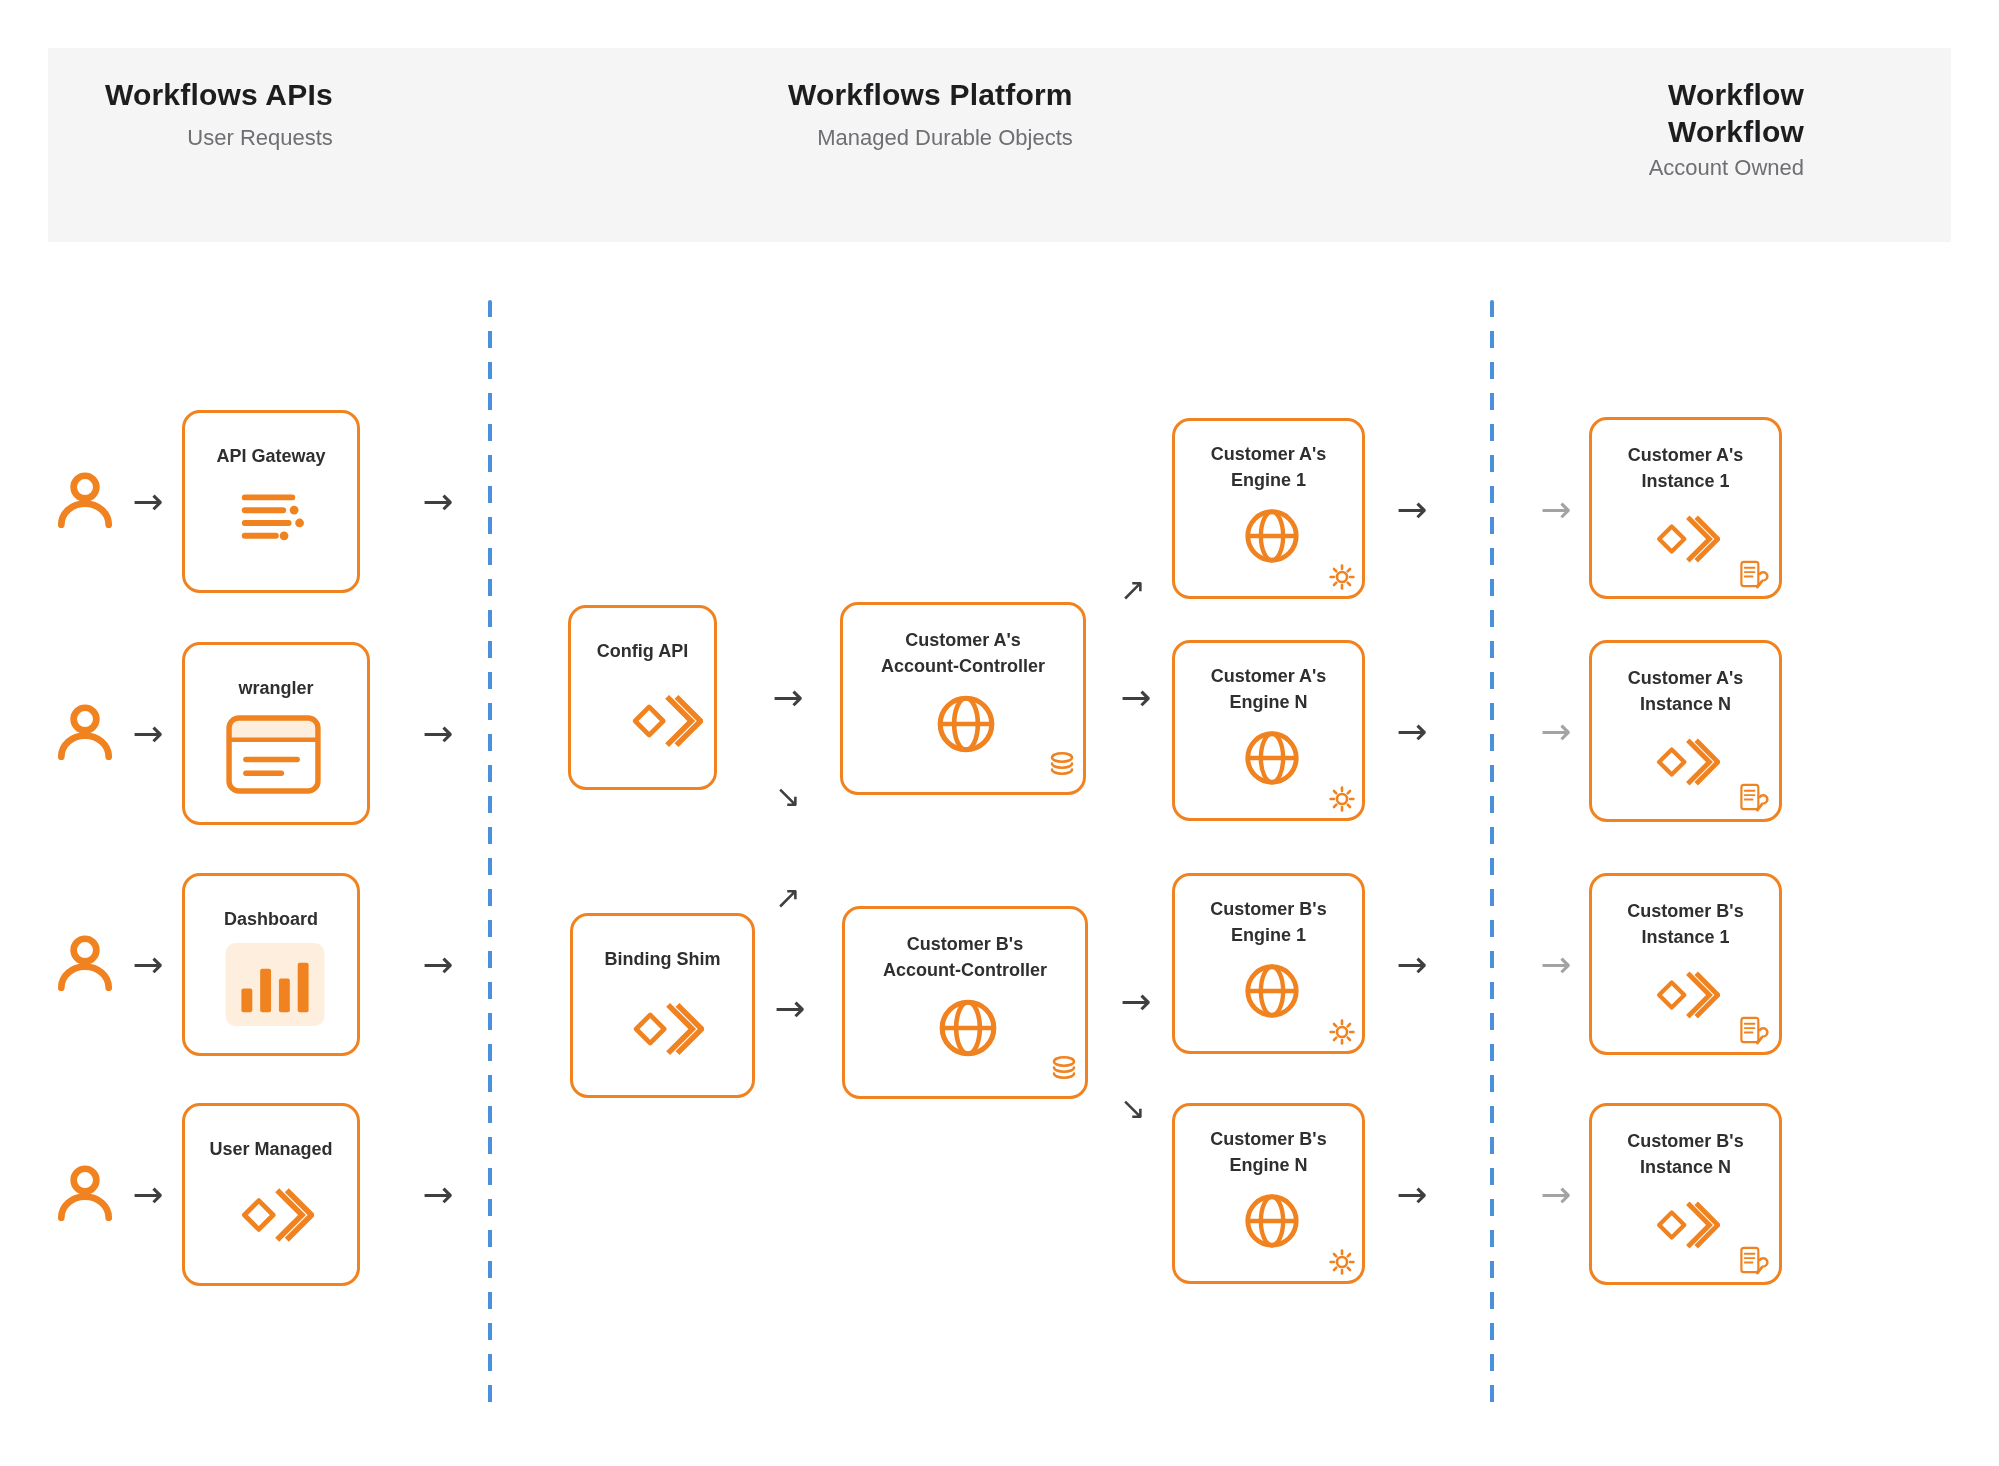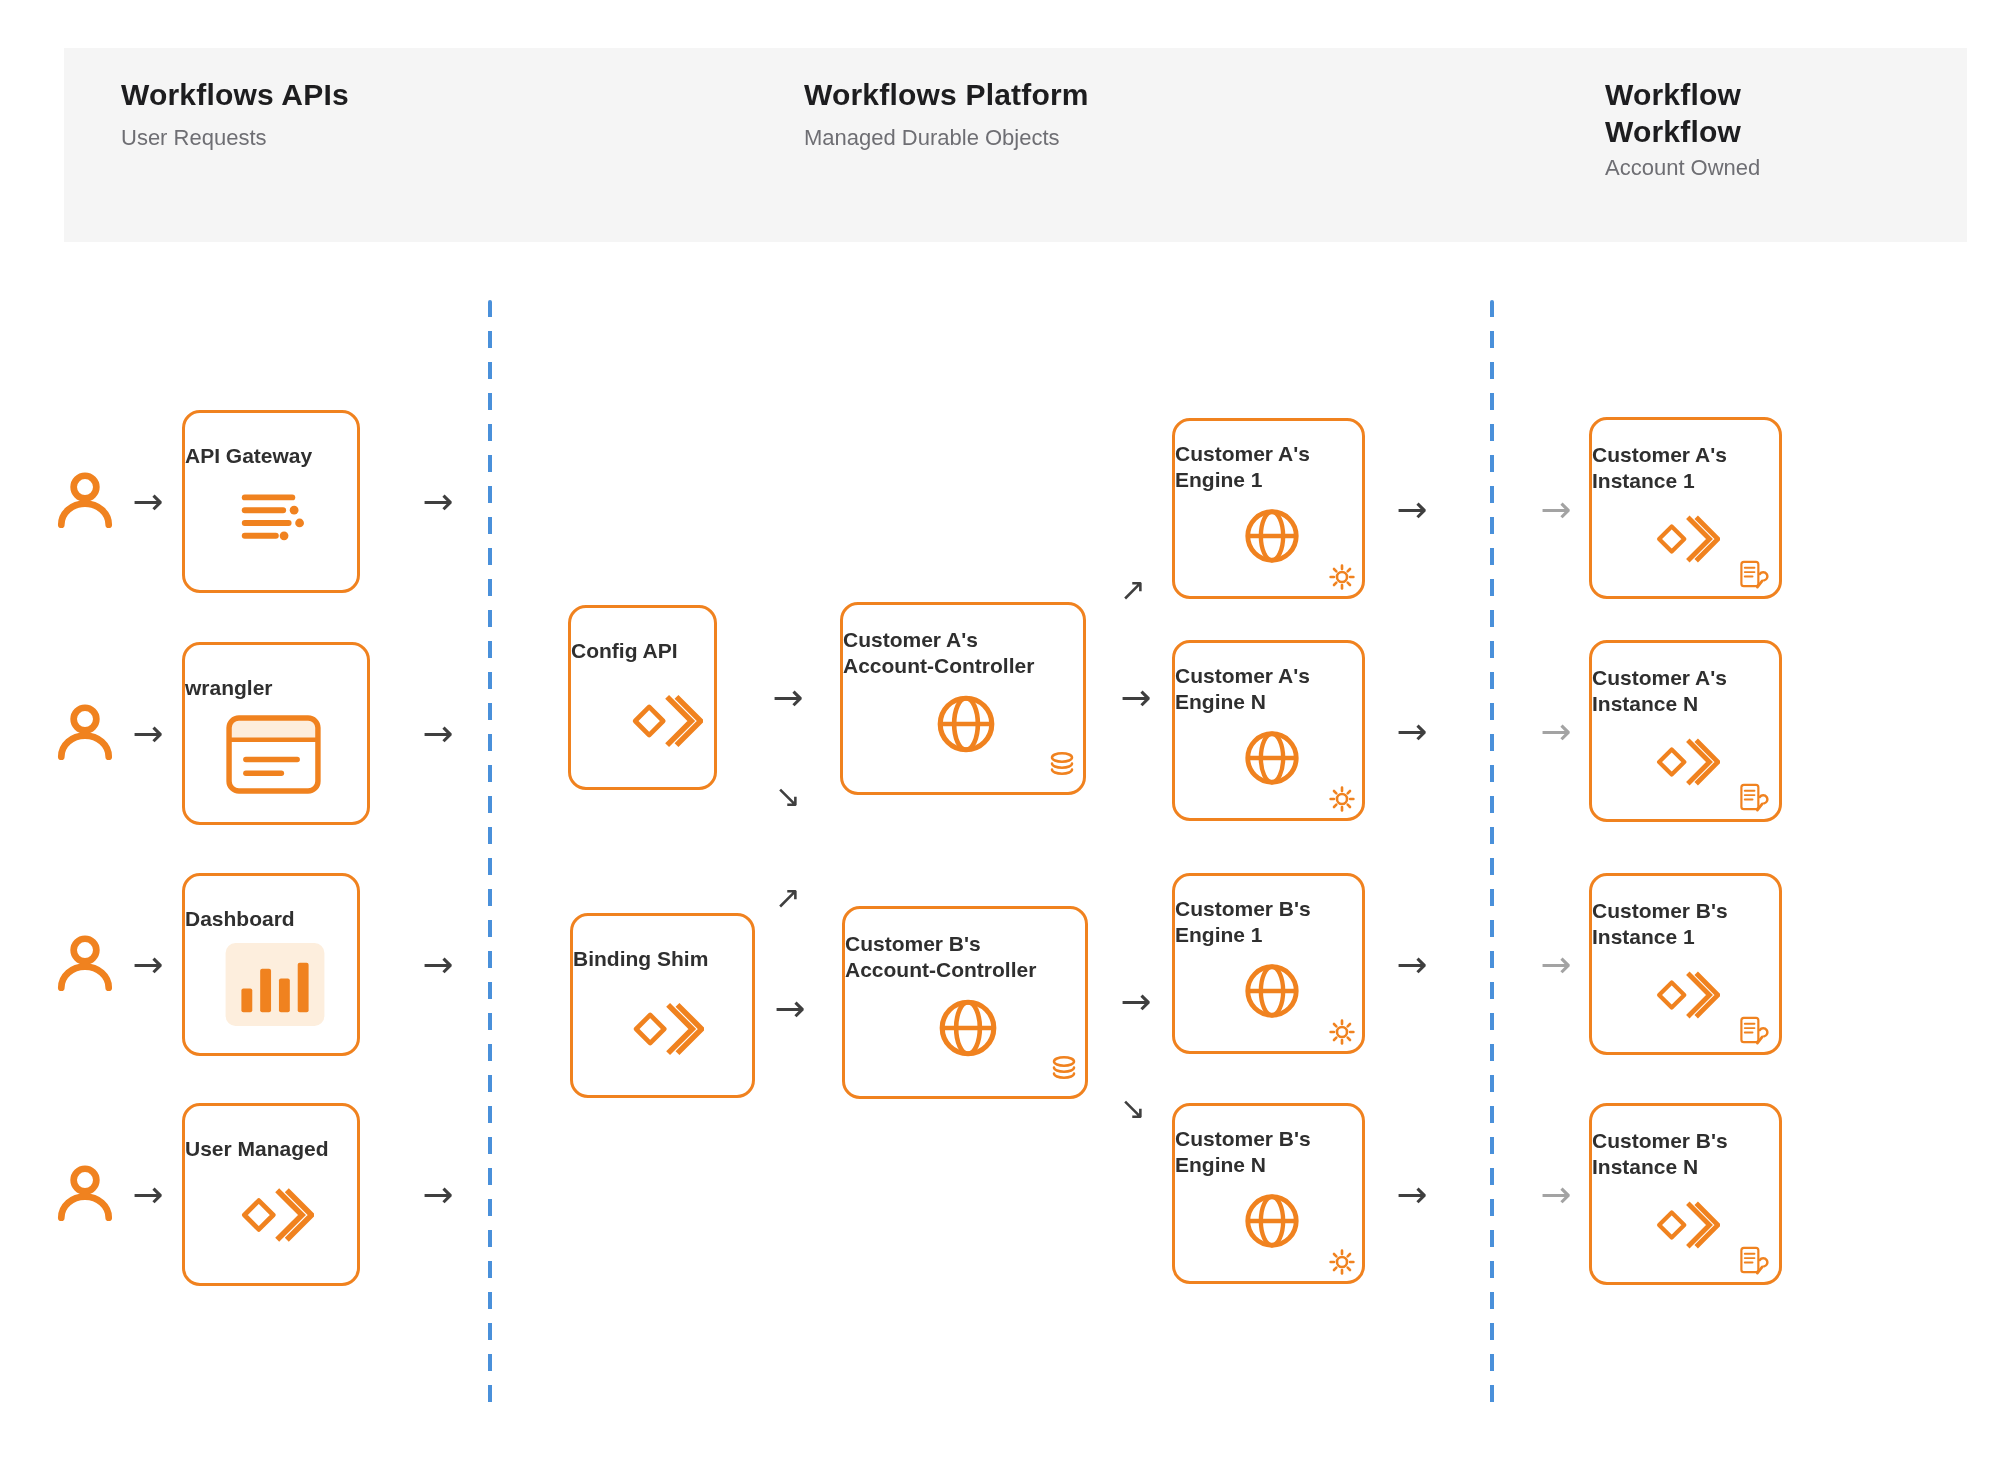--- a/index.html
+++ b/index.html
@@ -1,38 +1,38 @@
 <!DOCTYPE html>
 <html style="--accent-orange: #f0821f; --accent-orange-light: #fdeedd; --divider-blue: #4a90da; --header-bg: #f5f5f5; --title-text: #1d1d1f; --subtitle-text: #6e6e73; --label-text: #2f2f2f; --arrow-dark: #3f3f3f; --arrow-gray: #a3a3a3;"><head>
 <meta charset="utf-8">
 <style>
   html,body{margin:0;padding:0;background:#ffffff;}
   .canvas{position:relative;width:1999px;height:1466px;background:#ffffff;
     font-family:"Liberation Sans","DejaVu Sans",sans-serif;overflow:hidden;}
 
   
-  .band{position:absolute;left:64px;top:48px;width:1903px;height:194px;background:var(--header-bg,#f5f5f5);}
+  .band{position:absolute;left:48px;top:48px;width:1903px;height:194px;background:var(--header-bg,#f5f5f5);text-align:right;}
   .hcol{position:absolute;top:28px;}
   .hcol .htitle{margin:0;font-size:30px;line-height:37px;font-weight:700;color:var(--title-text,#1d1d1f);letter-spacing:.2px;}
   .hcol .hsub{margin:12px 0 0;font-size:22px;line-height:26px;font-weight:400;color:var(--subtitle-text,#6e6e73);}
   .hcol1{left:57px;}
   .hcol2{left:740px;}
   .hcol3{left:1541px;width:215px;}
   .hcol3 .hsub{margin-top:5px;}
 
   
   .divider{position:absolute;top:300px;width:4px;height:1106px;border-radius:2px;
     background:repeating-linear-gradient(to bottom,var(--divider-blue,#4a90da) 0 17px,transparent 17px 31px);}
   .divider.d1{left:488px;}
   .divider.d2{left:1490px;}
 
   
   .node{position:absolute;background:#fff;border:3.2px solid var(--accent-orange,#f0821f);
     border-radius:18px;box-sizing:border-box;}
-  .nlabel{position:absolute;left:0;right:0;text-align:left;font-size:21px;line-height:26px;
+  .nlabel{position:absolute;left:0;right:0;text-align:center;font-size:18px;line-height:26px;
     font-weight:600;color:var(--label-text,#2f2f2f);}
   .nlabel span{display:block;}
 
   
   .arr{position:absolute;transform:translate(-50%,-50%);font-size:37px;line-height:1;
     color:var(--arrow-dark,#3f3f3f);font-family:"DejaVu Sans",sans-serif;}
   .arr.diag{font-size:31px;}
   .arr.gray{color:var(--arrow-gray,#a3a3a3);}
 
   

